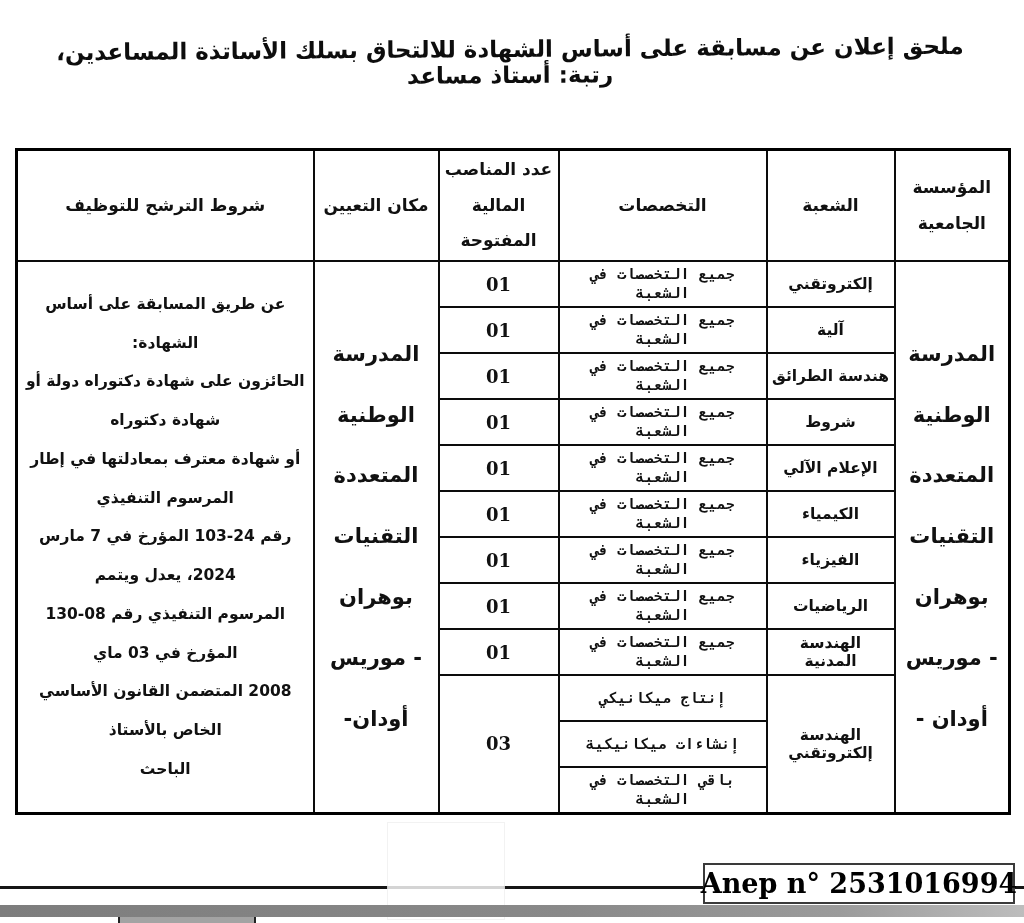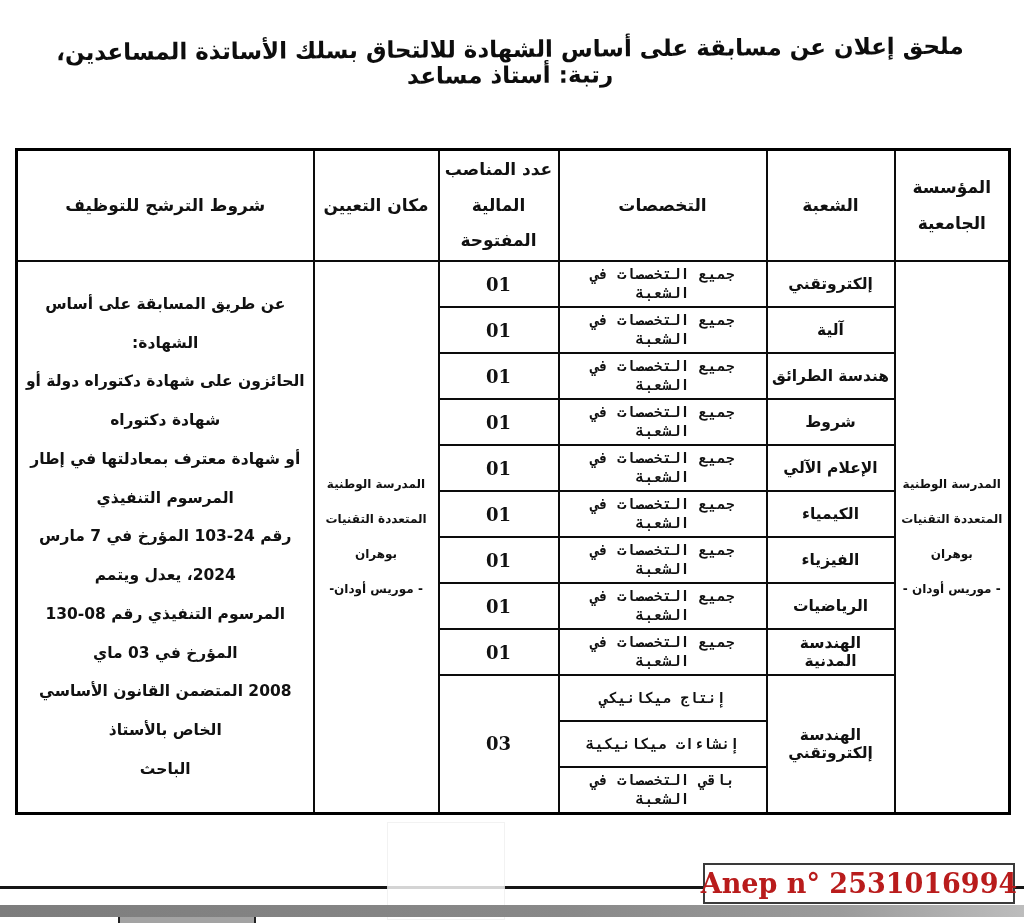--- a/index.html
+++ b/index.html
@@ -35,21 +35,21 @@
     overflow:hidden;
   }
   tr.hdr { height:110px; }
   tr.body-row { height:46px; }
 
   th.hcell { font-size:17px; line-height:2.1; white-space:pre-line; }
   td.branch-cell { font-size:15.5px; }
   td.spec-cell   { font-size:15px;font-family:Liberation Mono, monospace; }
   td.count-cell  { font-family:"DejaVu Serif", serif; font-size:18px;margin-top:29px; }
   td.place-cell, td.inst-cell {
-    font-size:12px; line-height:2.9; white-space:pre-line;
+    font-size:21px; line-height:2.9; white-space:pre-line;
   }
   td.cond-cell {
     font-size:15.5px; line-height:2.5; white-space:pre-line;
     padding:0 14px 60px 14px;
     margin-left:34px;
   }
 
   
   .footer-line {
     position:absolute; left:0; top:886px; width:1024px; height:3px;
@@ -60,21 +60,21 @@
     background:#a3a3a3; border:2px solid #222;
     display:flex; align-items:center; justify-content:center;
     font-family:"DejaVu Serif", serif; font-weight:bold; font-size:24px;
     color:#141414;
   }
   .anep-box {
     position:absolute; left:703px; top:863px; width:308px; height:37px;
     background:#fff; border:2px solid #3a3a3a;
     display:flex; align-items:center; justify-content:center;
     font-family:"DejaVu Serif", serif; font-weight:bold; font-size:27px;
-    color:#b91c1c; white-space:nowrap;
+    color:#000000; white-space:nowrap;
   }
   .bottom-bar {
     position:absolute; left:0; top:905px; width:1024px; height:12px;
     background:linear-gradient(to right,#7d7d7d 0%, #898989 55%, #9b9b9b 82%, #bdbdbd 100%);
   }
   .scan-artifact {
     position:absolute; left:387px; top:822px; width:116px; height:96px;
     background:rgba(255,255,255,0.82);
     border:1px solid rgba(0,0,0,0.05);
   }

